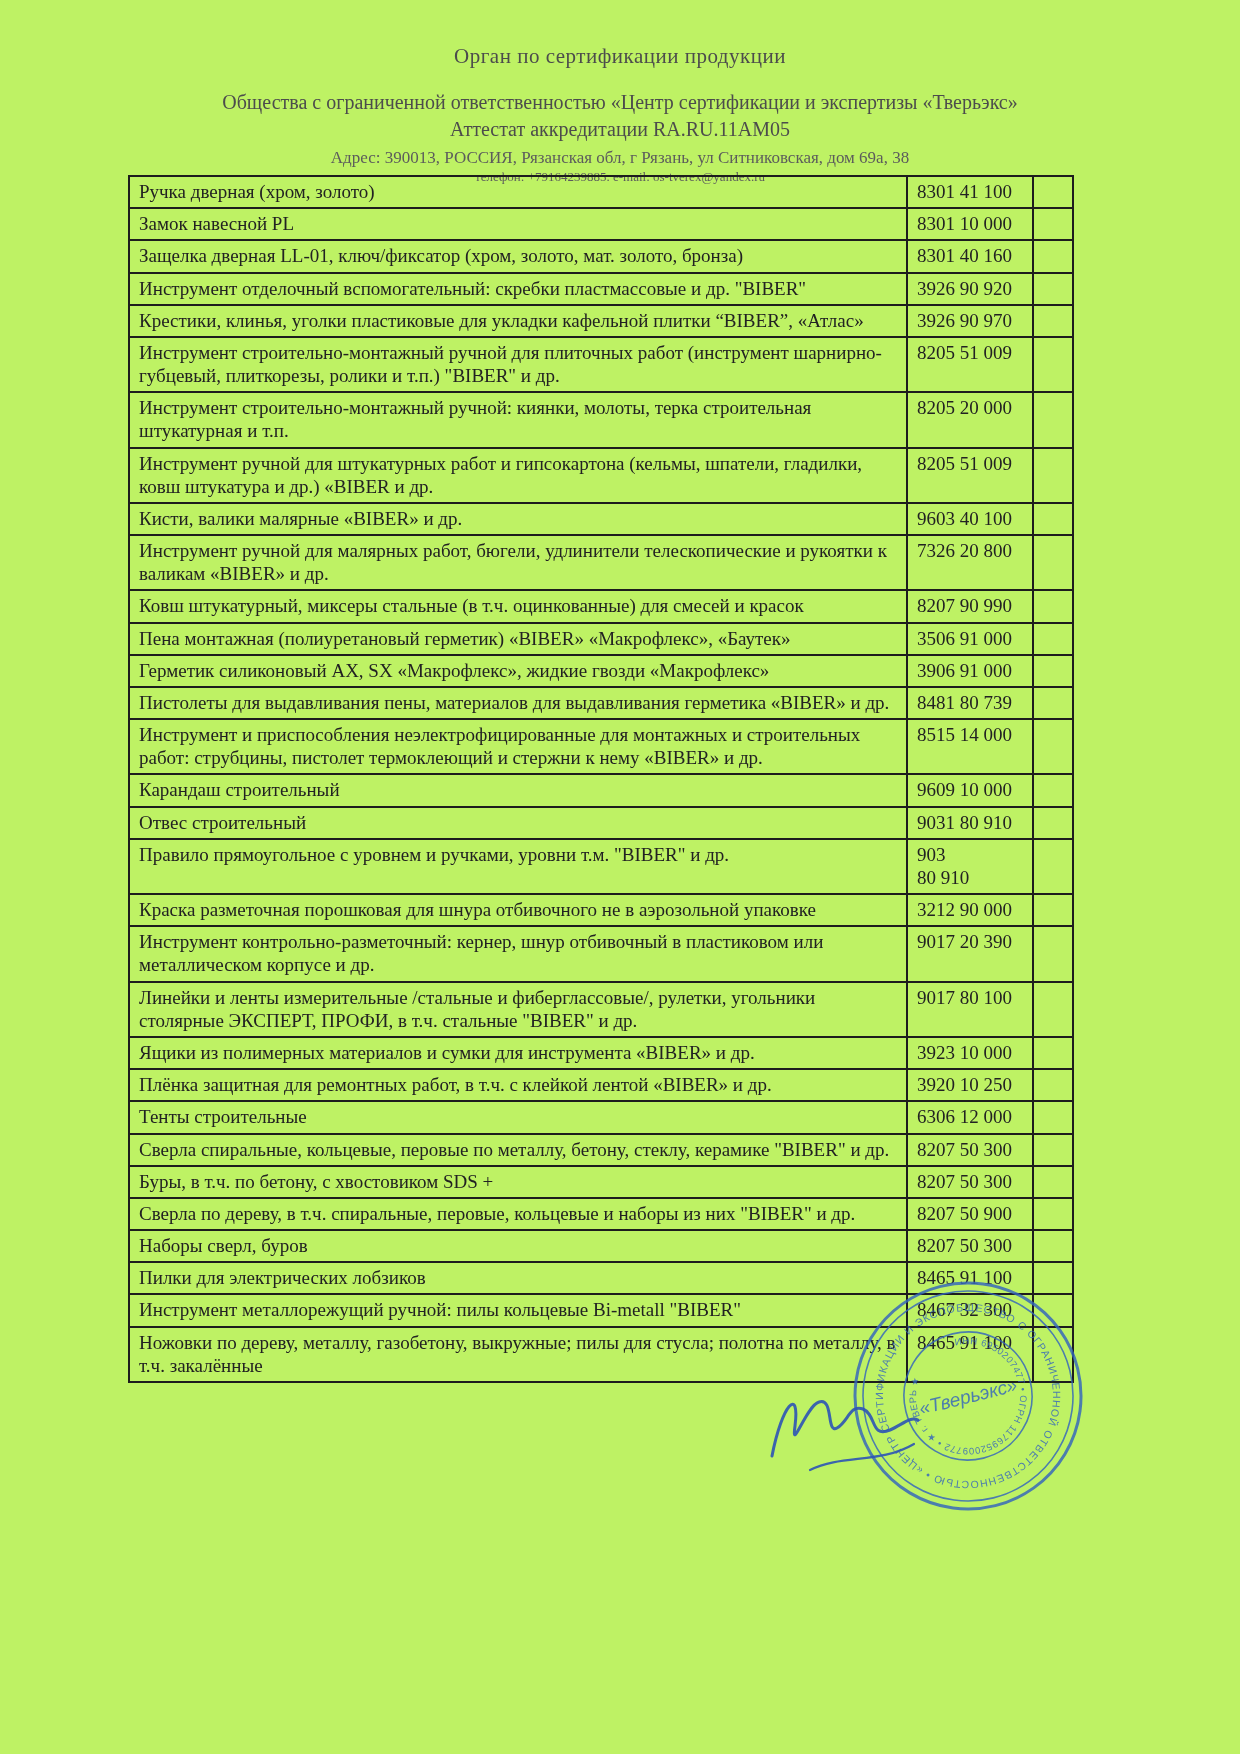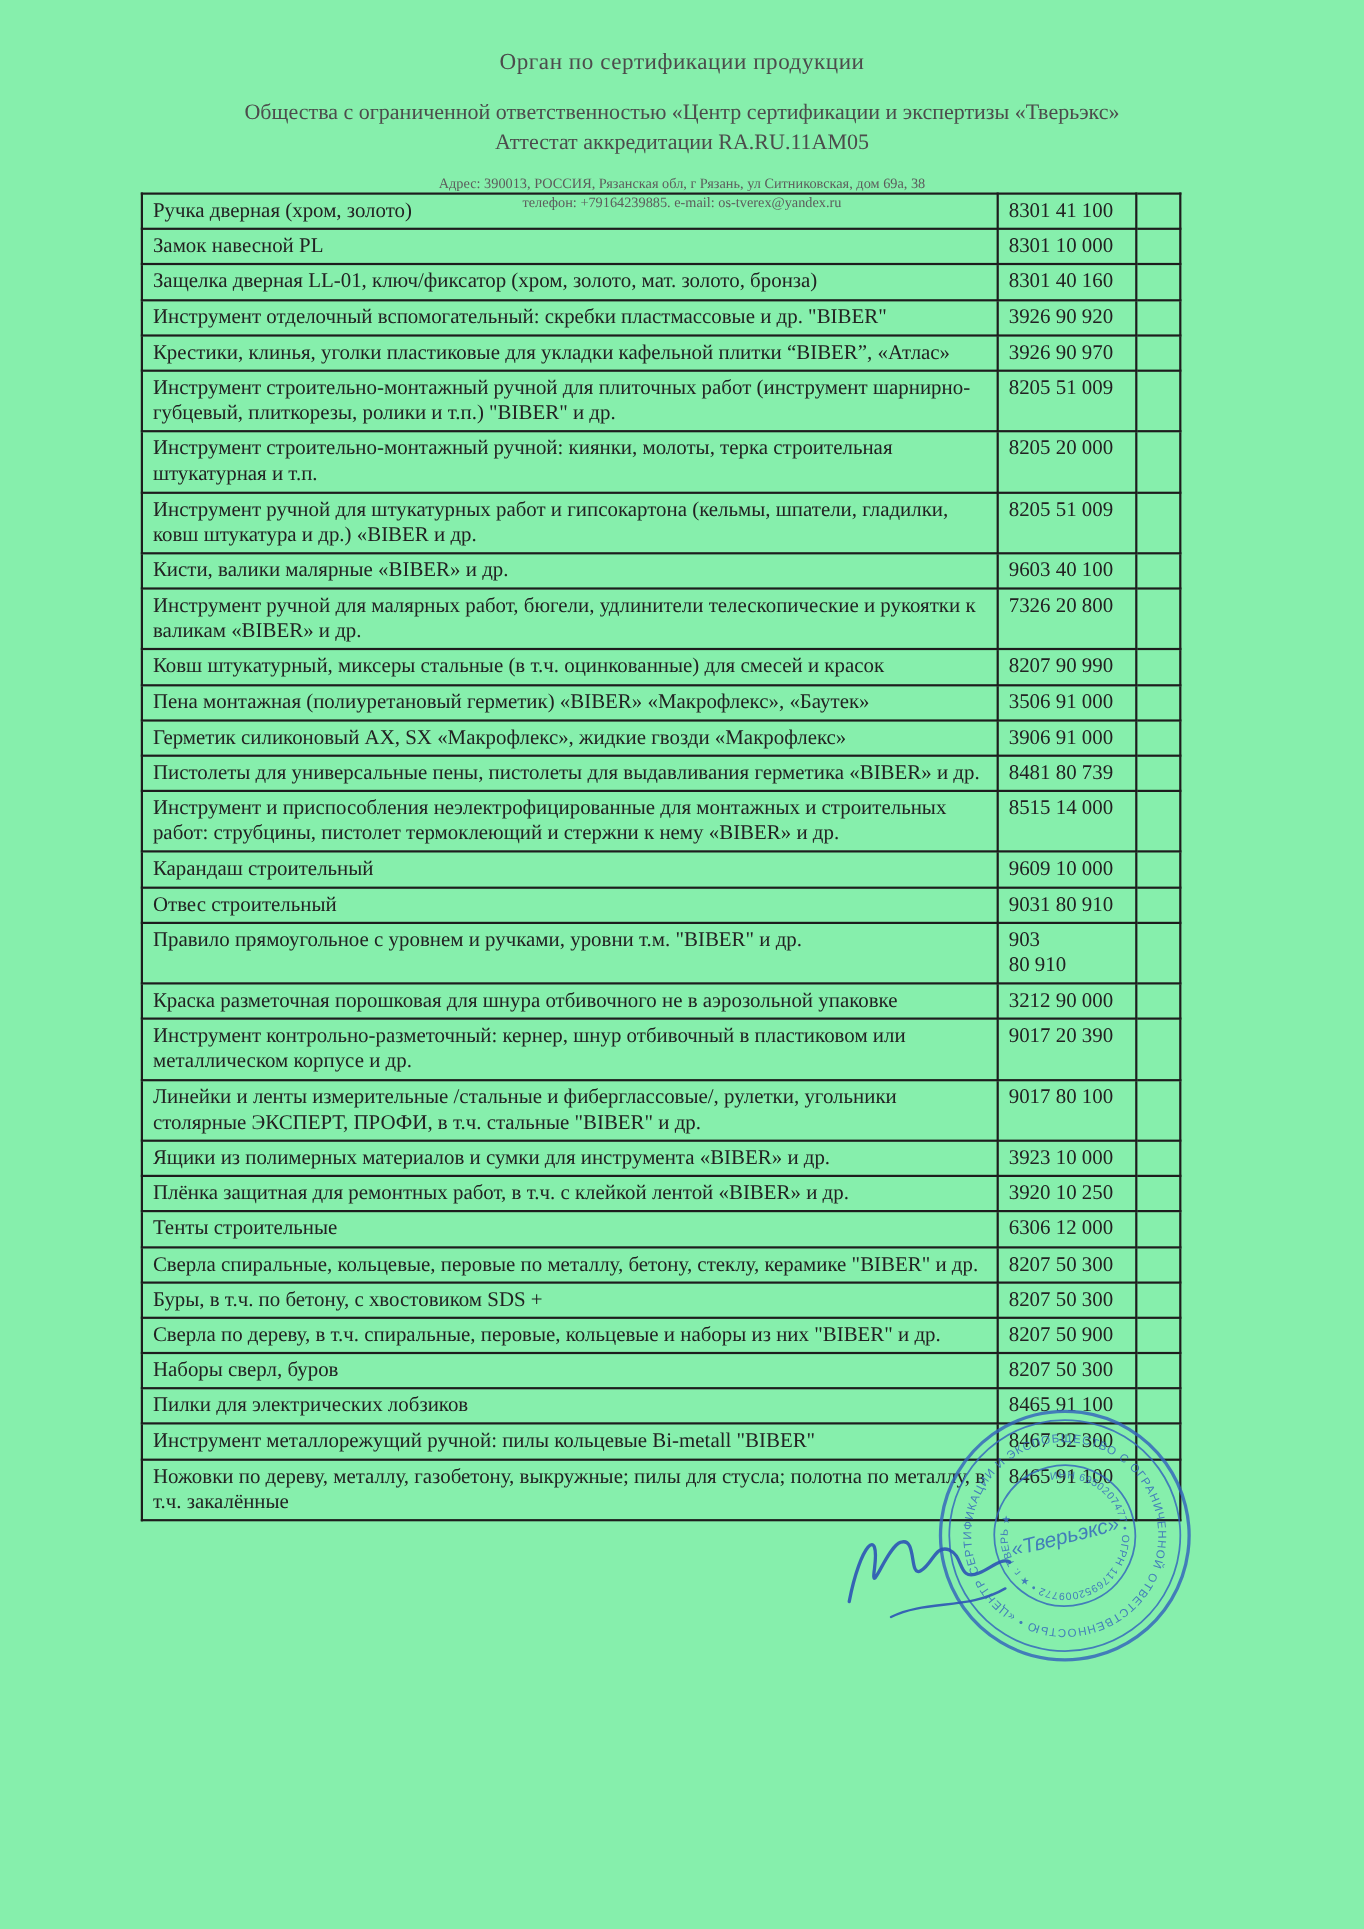--- a/index.html
+++ b/index.html
@@ -1,34 +1,34 @@
 <!DOCTYPE html>
 <html><head>
 <meta charset="utf-8">
 <style>
   * { margin:0; padding:0; box-sizing:border-box; }
   html,body { background:#dedede; }
   .page {
     position:relative;
     width:1240px; height:1754px;
     margin:0 auto;
-    background:#86efac;
+    background:#bef264;
     font-family:"Liberation Serif", serif;
     color:#2b2b2b;
     overflow:hidden;
   }
   
   .header {
     position:absolute; top:44px; left:0; width:100%;
     text-align:center; color:#4c4c4c;
   }
   .header .t1 { font-size:21px; letter-spacing:.5px; }
   .header .t2 { font-size:20px; margin-top:22px; }
   .header .t3 { font-size:20px; margin-top:4px; }
-  .header .t4 { font-size:13px; margin-top:18px; color:#5c5c5c; }
+  .header .t4 { font-size:17px; margin-top:7px; color:#5c5c5c; }
   .header .t5 { font-size:13px; margin-top:1px; color:#5c5c5c; }
   
   table.products {
     position:absolute; top:175px; left:128px;
     width:944px;
     border-collapse:collapse;
     table-layout:fixed;
   }
   table.products td {
     border:2px solid #1d1d1d;
@@ -145,21 +145,21 @@
       <td class="blank"></td>
     </tr>
 
     <tr>
       <td class="desc">Герметик силиконовый AX, SX «Макрофлекс», жидкие гвозди «Макрофлекс»</td>
       <td class="code">3906 91 000</td>
       <td class="blank"></td>
     </tr>
 
     <tr>
-      <td class="desc">Пистолеты для универсальные пены, пистолеты для выдавливания герметика «BIBER» и др.</td>
+      <td class="desc">Пистолеты для выдавливания пены, материалов для выдавливания герметика «BIBER» и др.</td>
       <td class="code">8481 80 739</td>
       <td class="blank"></td>
     </tr>
 
     <tr>
       <td class="desc">Инструмент и приспособления неэлектрофицированные для монтажных и строительных работ: струбцины, пистолет термоклеющий и стержни к нему «BIBER» и др.</td>
       <td class="code">8515 14 000</td>
       <td class="blank"></td>
     </tr>
 

